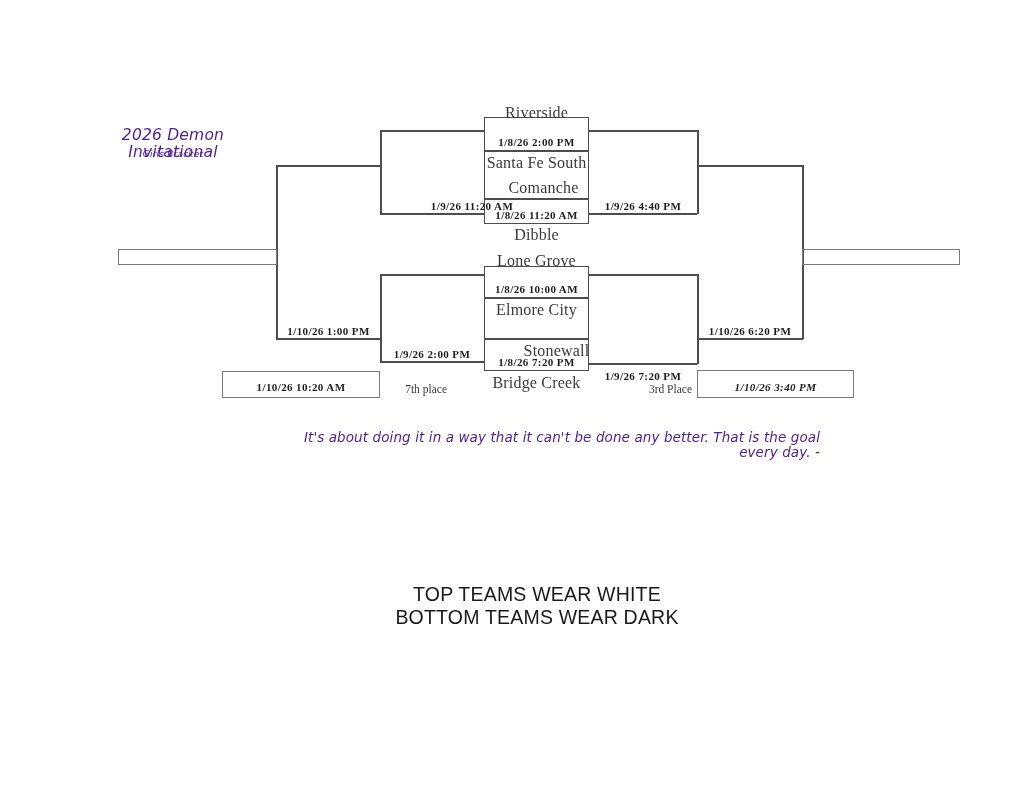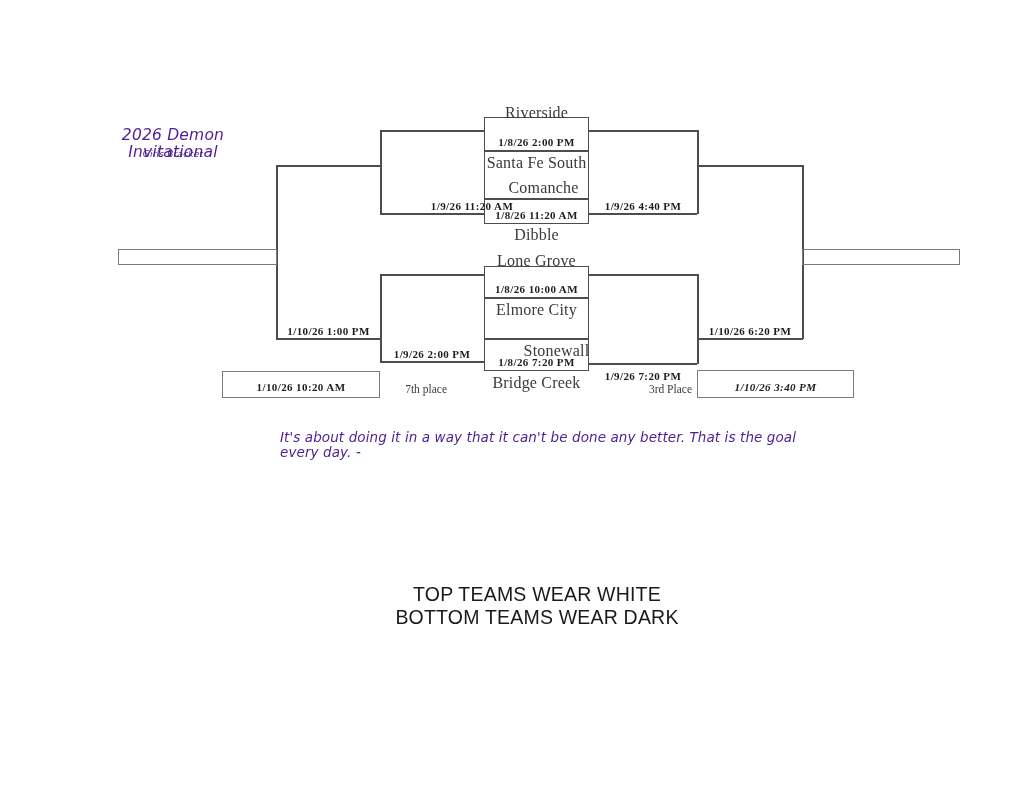--- a/index.html
+++ b/index.html
@@ -18,21 +18,21 @@
   .box{position:absolute;border:1.5px solid #4d4d4d;box-sizing:border-box;background:transparent;}
   .box.lt{border-color:#7a7a7a;}
   
   .t{position:absolute;color:#333333;text-align:center;line-height:1.1;}
   .team{font-size:16px;letter-spacing:0.2px;color:#3a3a3a;}
   .time{font-size:11px;font-weight:bold;letter-spacing:0.4px;color:#1d1d1d;}
   .place-label{font-size:11.5px;color:#3a3a3a;}
   .script{font-family:"DejaVu Sans", sans-serif;font-style:italic;color:#4c1d95;}
   .title{font-size:15.5px;letter-spacing:0.2px;}
   .subtitle{font-size:9px;letter-spacing:0.2px;}
-  .quote{font-size:13.5px;text-align:left;letter-spacing:0.1px;}
+  .quote{font-size:13.5px;text-align:right;letter-spacing:0.1px;}
   .footer{font-family:"Liberation Sans", sans-serif;font-size:19.5px;color:#1a1a1a;line-height:23.5px;text-align:center;letter-spacing:0.2px;}
 </style>
 </head>
 <body>
 
 <div class="canvas">
 
   <div class="t script title" style="left:83px;top:127px;width:180px;">2026 Demon Invitational</div>
   <div class="t script subtitle" style="left:83px;top:150px;width:180px;">Girls Bracket</div>
 

